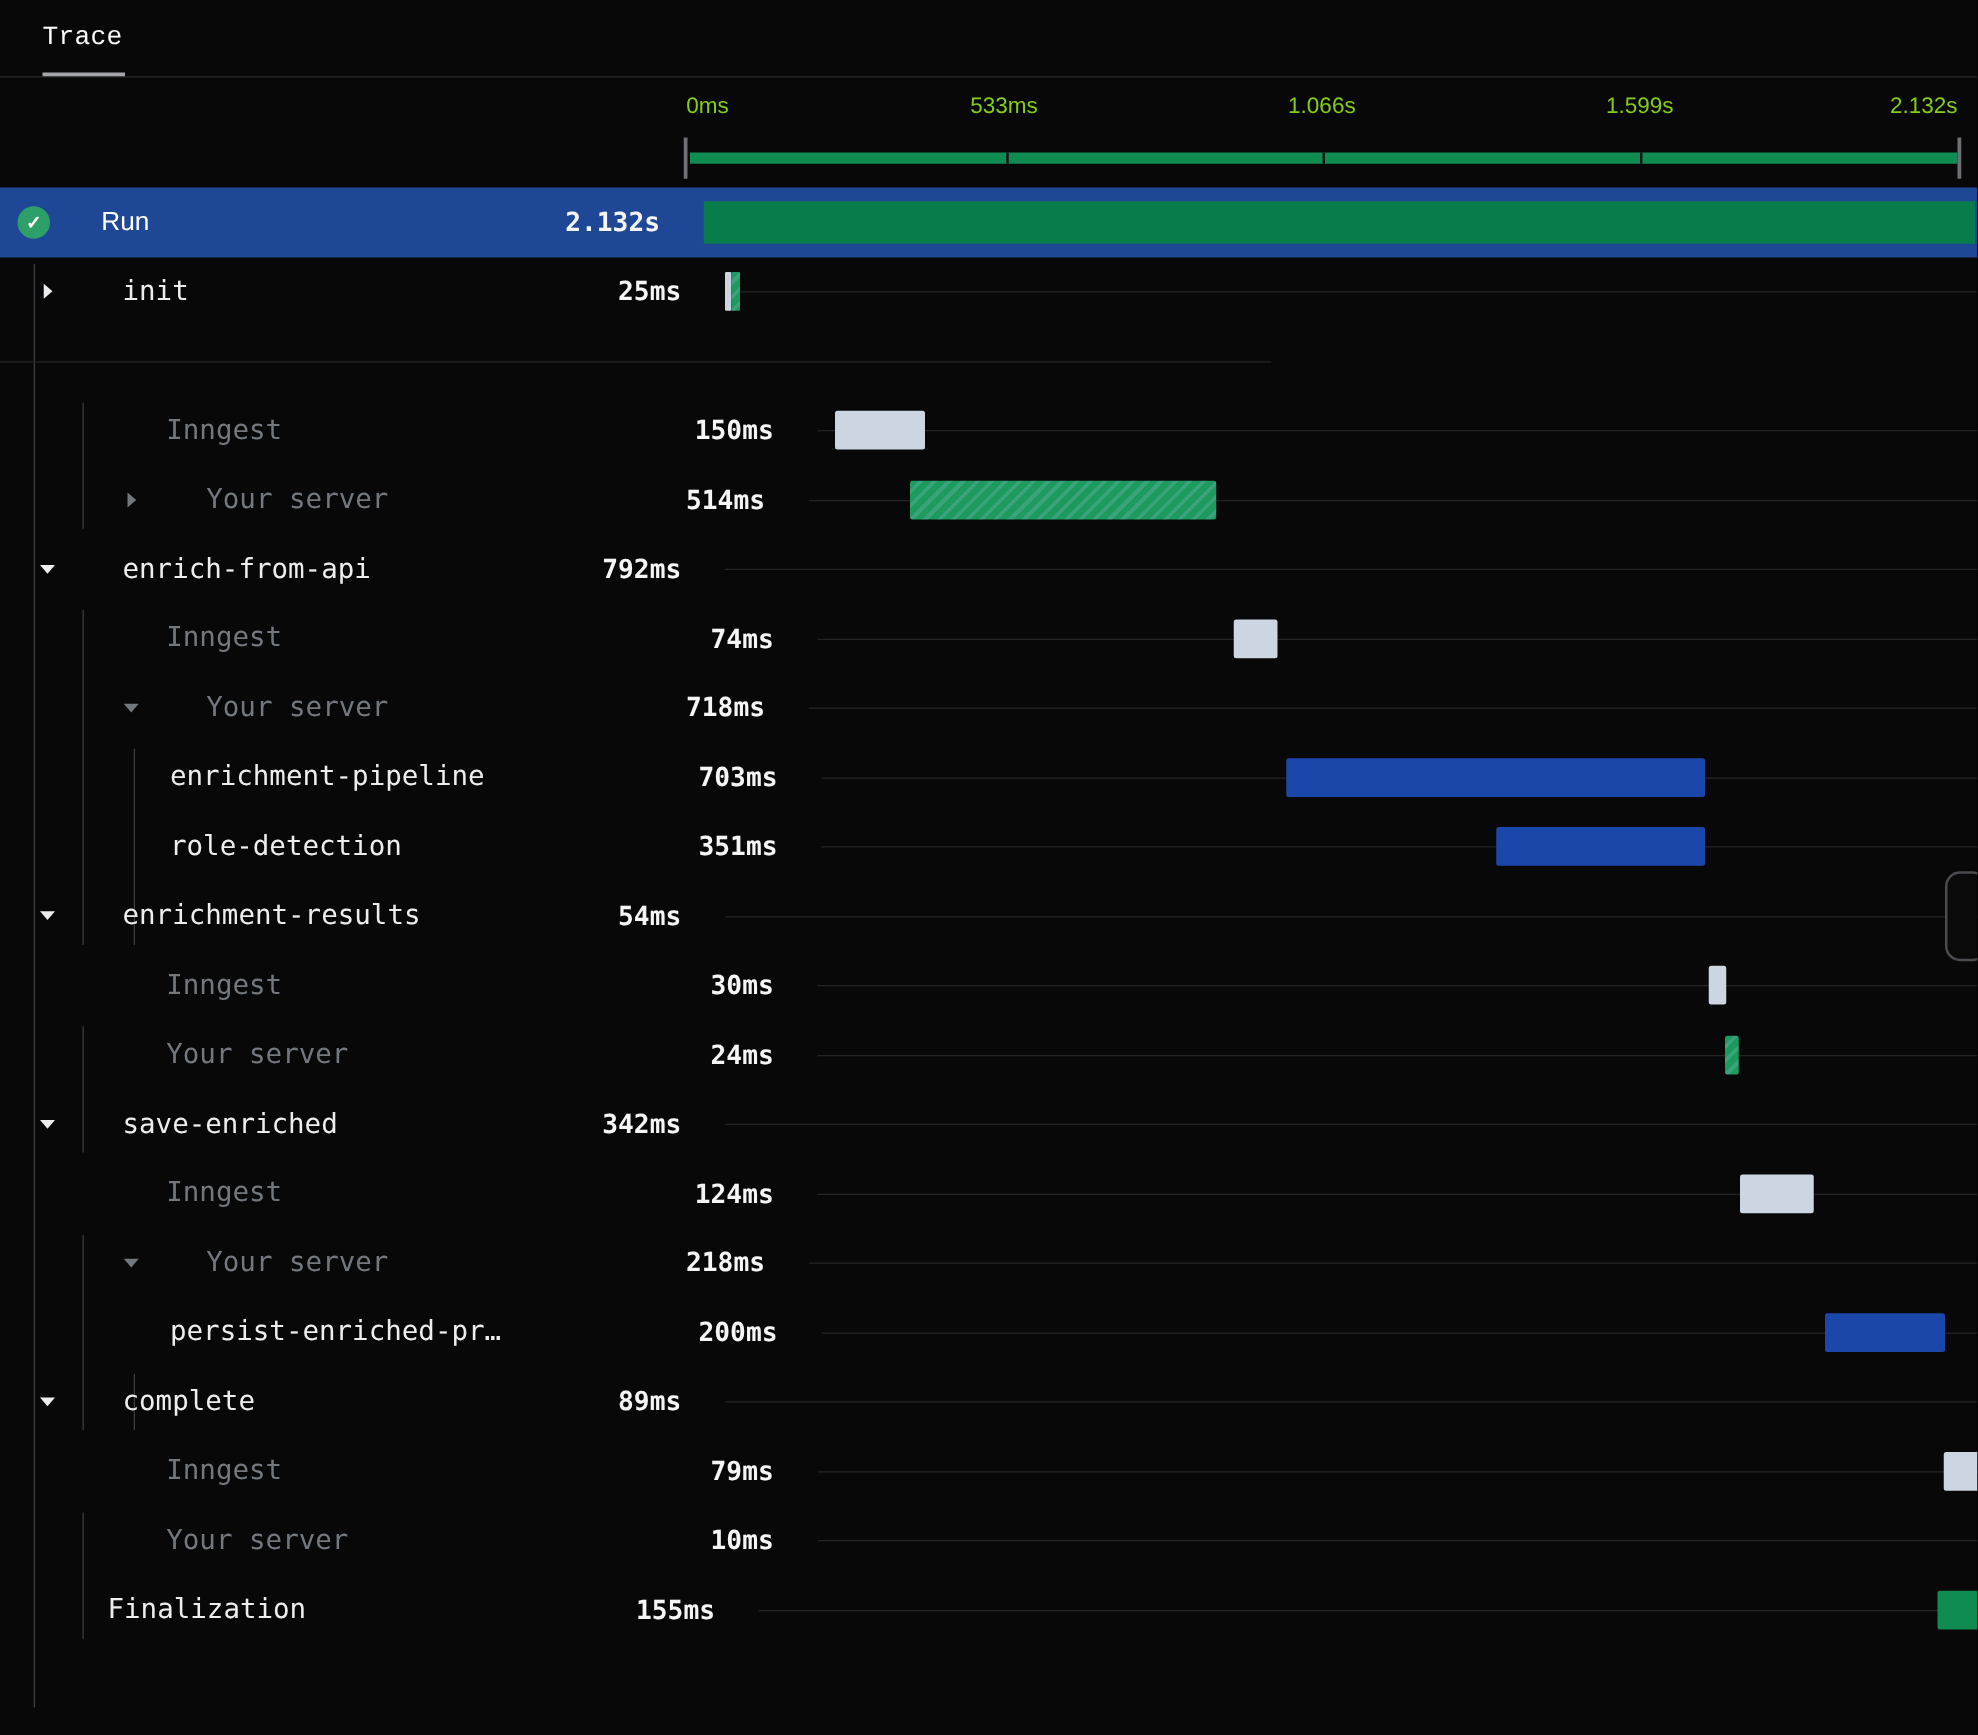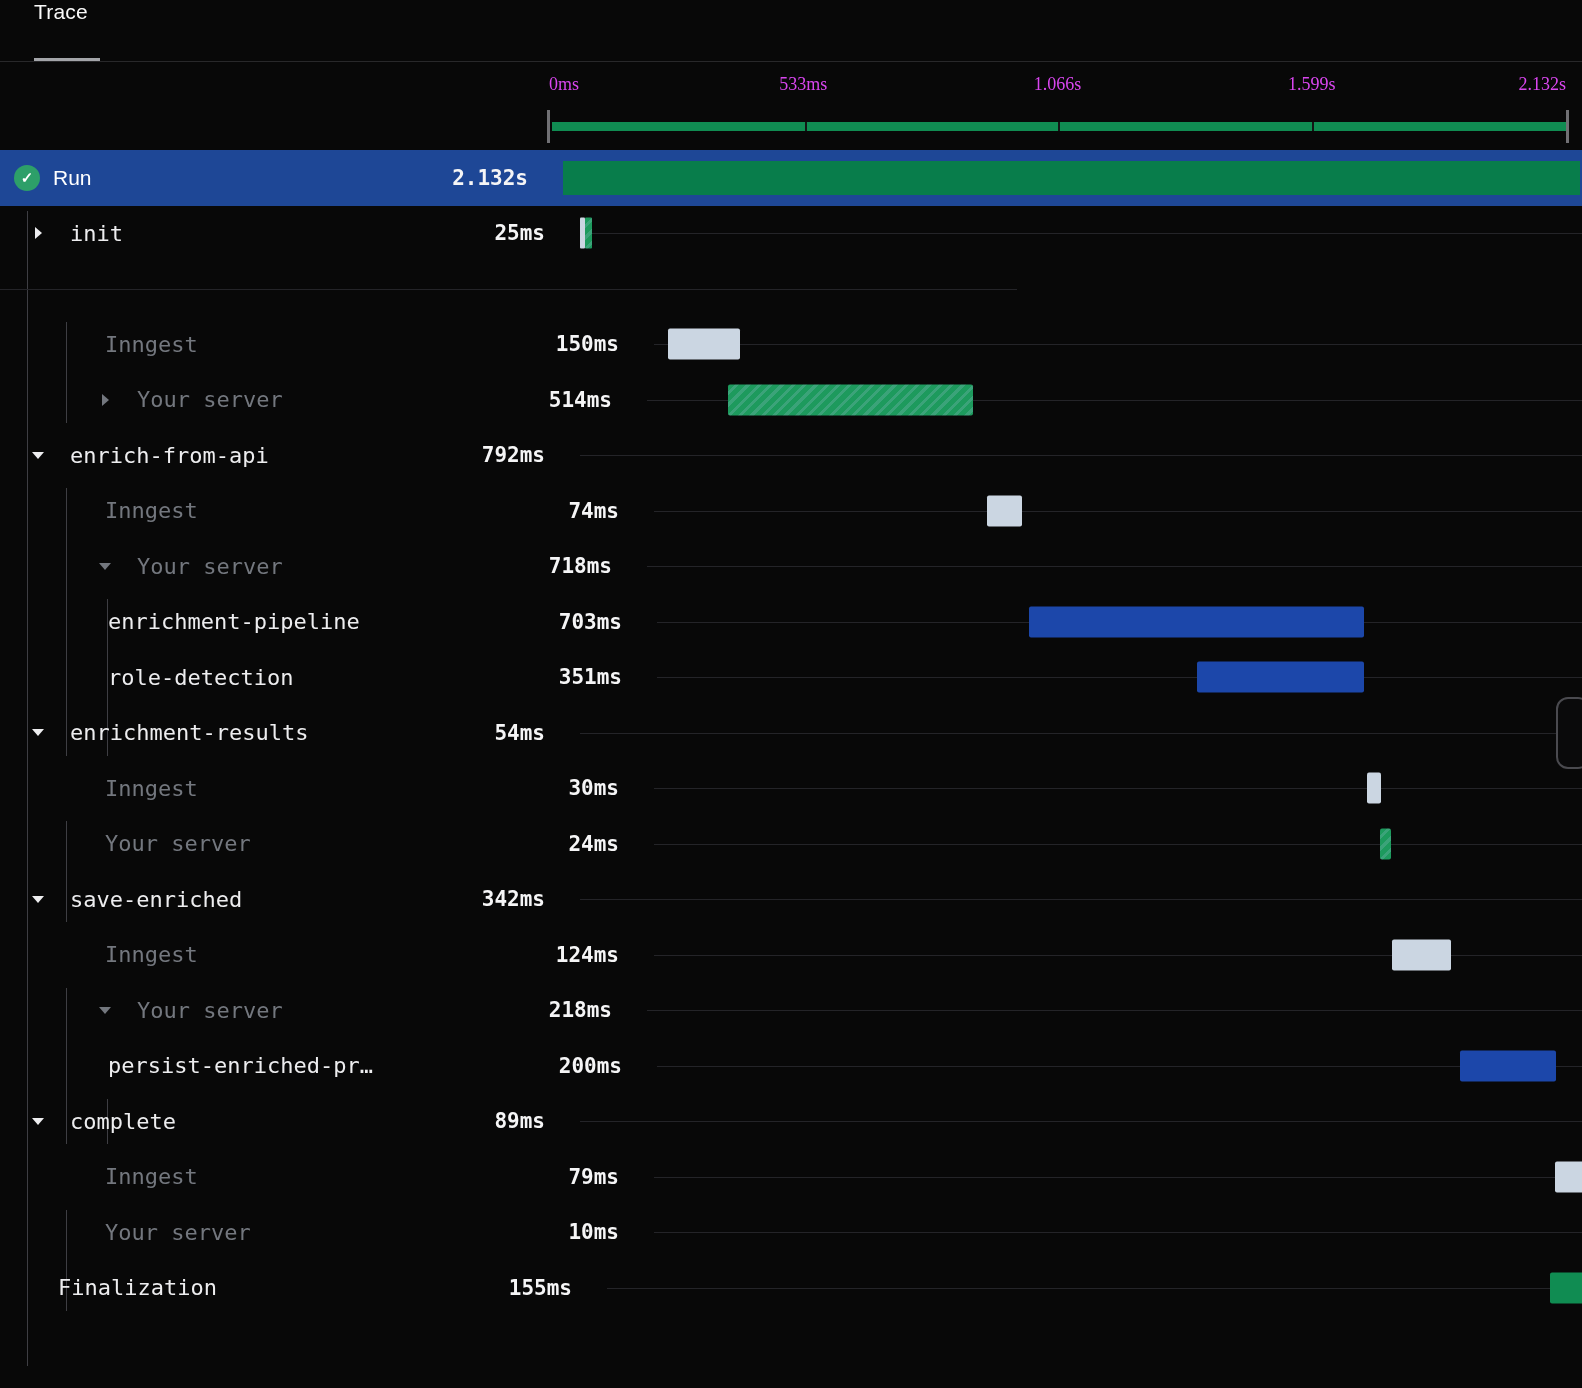--- a/index.html
+++ b/index.html
@@ -4,39 +4,39 @@
 <style>
   html,body{margin:0;padding:0;background:#000;}
   .app{
     position:relative;width:1582px;height:1388px;overflow:hidden;
     background:var(--bg,#080808);
     font-family:"Liberation Sans",sans-serif;
     -webkit-font-smoothing:antialiased;
   }
   
   .tabbar{position:absolute;top:0;left:0;right:0;height:61px;border-bottom:1px solid #28282a;}
-  .tab{position:absolute;left:34px;top:0;height:61px;display:flex;align-items:flex-start;cursor:pointer;}
+  .tab{position:absolute;left:34px;top:0;height:61px;display:flex;align-items:center;cursor:pointer;font-family:Liberation Mono, monospace;}
   .tab-label{font-size:21px;font-weight:500;color:#fafafa;letter-spacing:.2px;}
   .tab-underline{position:absolute;left:0;bottom:0;width:66px;height:3px;background:#a3a5a9;}
   
   .tl-header{position:absolute;top:62px;left:0;right:0;height:88px;}
   .axis{position:absolute;left:549px;width:1017px;top:12px;height:26px;}
   .axis span{
-    position:absolute;top:0;font-family:Liberation Serif, serif;
-    font-size:18px;color:#d946ef;white-space:nowrap;
+    position:absolute;top:0;font-family:Liberation Sans, sans-serif;
+    font-size:18px;color:#84cc16;white-space:nowrap;
   }
   .minimap{position:absolute;left:552px;width:1014px;top:60px;height:9px;background:var(--green);}
   .mini-gap{position:absolute;top:0;width:2px;height:9px;background:#141415;}
   .mini-tick{position:absolute;top:48px;width:3px;height:33px;background:#707074;}
   
   .rows{position:absolute;top:150px;left:0;width:1582px;}
   .row{height:55.5px;display:flex;position:relative;}
   .row .left{width:549px;flex:none;display:flex;align-items:center;position:relative;color:#ededef;}
   .row.dim .left{color:#73777e;}
-  .name{font-family:"DejaVu Sans Mono",monospace;font-size:22px;white-space:nowrap;}
+  .name{font-family:"DejaVu Sans Mono",monospace;font-size:22px;white-space:nowrap;margin-left:28px;}
   .row.run-row .name{font-family:"Liberation Sans",sans-serif;font-size:21px;font-weight:500;color:#ffffff;}
   .dur{
     margin-left:auto;padding-right:35px;font-family:"DejaVu Sans Mono",monospace;
     font-size:21px;font-weight:bold;color:#f5f5f6;white-space:nowrap;
   }
   .lvl1 .left{padding-left:31px;}
   .lvl1.flush .left{padding-left:58px;}
   .lvl2 .left{padding-left:98px;}
   .lvl2.nochev .left{padding-left:105px;align-items:center;}
   .lvl3 .left{padding-left:108px;}

